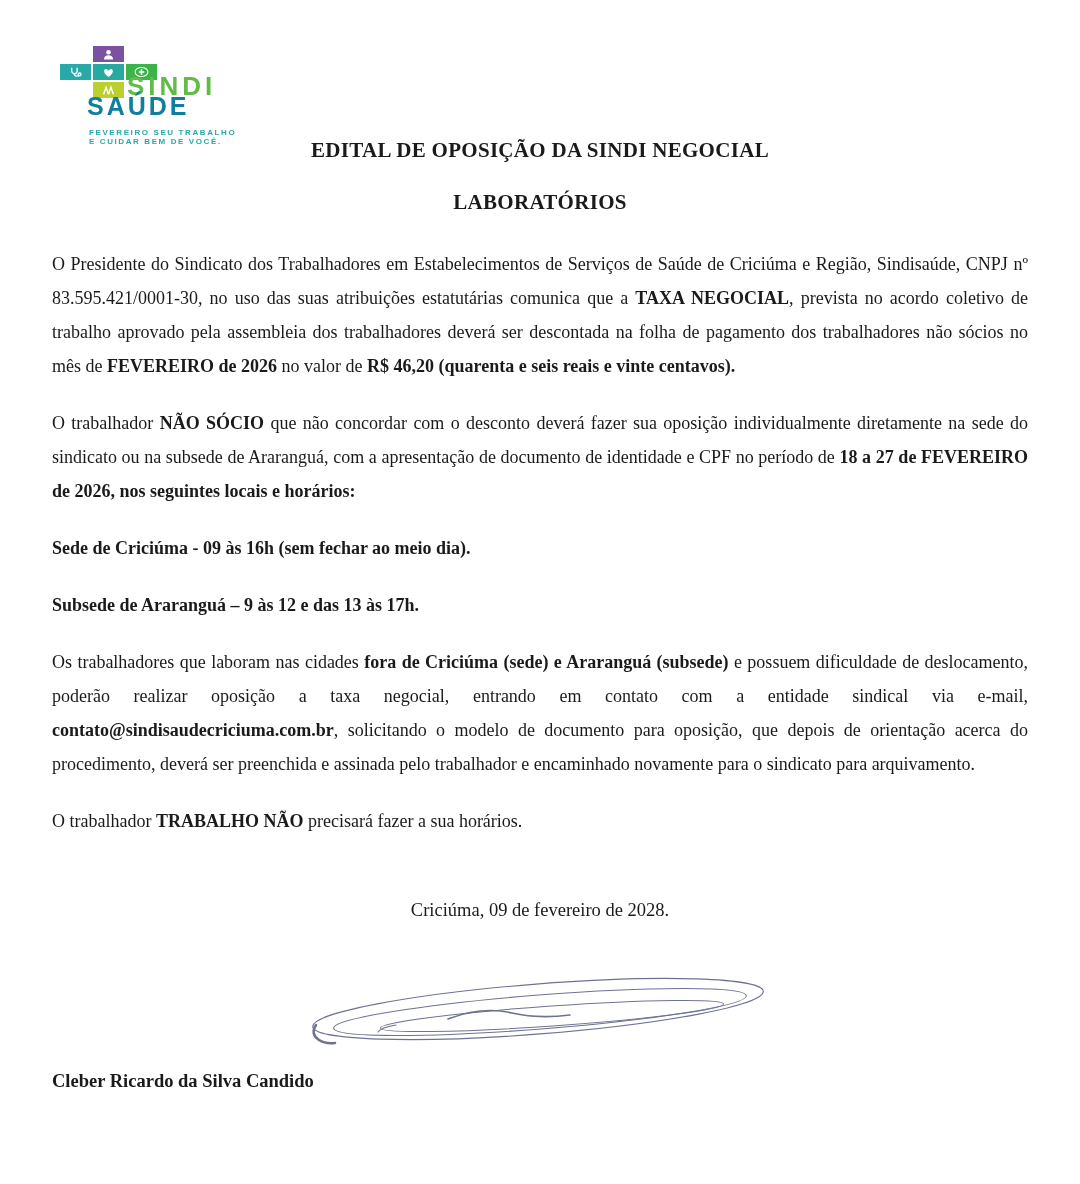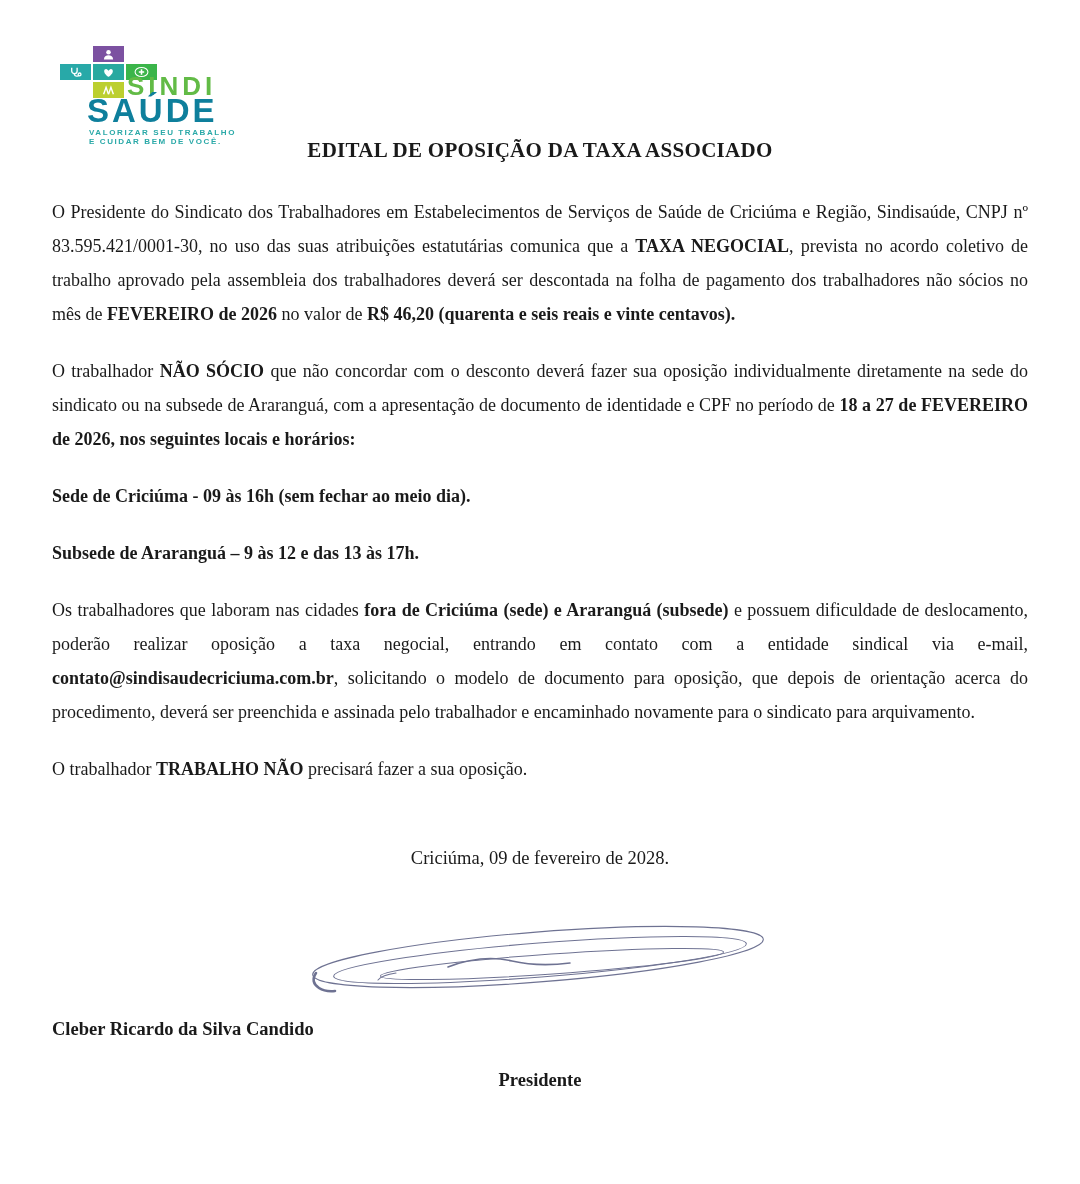--- a/index.html
+++ b/index.html
@@ -43,21 +43,21 @@
     font-weight: bold;
     font-size: 26px;
     letter-spacing: 4px;
     color: #62BB46;
   }
   .logo-saude {
     position: absolute;
     left: 27px; top: 52px;
     font-family: "Liberation Sans", sans-serif;
     font-weight: bold;
-    font-size: 33px;
+    font-size: 25px;
     letter-spacing: 3px;
     color: #0E7F9C;
   }
   .logo-tagline {
     position: absolute;
     left: 29px; top: 88px;
     font-family: "Liberation Sans", sans-serif;
     font-size: 8px;
     line-height: 9px;
     letter-spacing: 1.6px;
@@ -158,48 +158,48 @@
     <span>
       <svg width="13" height="12" viewBox="0 0 24 22" fill="none" stroke="#fff" stroke-width="2.6">
           <path d="M3 19 L7.5 6 L12 19"></path>
           <path d="M12 19 L16.5 6 L21 19"></path>
         </svg>
     </span>
   </div>
   <div class="logo-sindi">SINDI</div>
   <div class="logo-saude">SAÚDE</div>
   <div class="logo-tagline">
-    <div>VALORIZAR SEU TRABALHO</div>
+    <div>FEVEREIRO SEU TRABALHO</div>
     <div>E CUIDAR BEM DE VOCÊ.</div>
   </div>
 </div>
 
 <div class="doc">
 
-  <div class="doc-title">EDITAL DE OPOSIÇÃO DA TAXA ASSOCIADO</div>
+  <div class="doc-title">EDITAL DE OPOSIÇÃO DA SINDI NEGOCIAL</div>
+  <div class="doc-title second">LABORATÓRIOS</div>
 
   <div class="paras">
       <p class="para"><span>O Presidente do Sindicato dos Trabalhadores em Estabelecimentos de Serviços de Saúde de Criciúma e Região, Sindisaúde, CNPJ nº 83.595.421/0001-30, no uso das suas atribuições estatutárias comunica que a </span><span class="b">TAXA NEGOCIAL</span><span>, prevista no acordo coletivo de trabalho aprovado pela assembleia dos trabalhadores deverá ser descontada na folha de pagamento dos trabalhadores não sócios no mês de </span><span class="b">FEVEREIRO de 2026</span><span> no valor de </span><span class="b">R$ 46,20 (quarenta e seis reais e vinte centavos).</span></p>
       <p class="para"><span>O trabalhador </span><span class="b">NÃO SÓCIO</span><span> que não concordar com o desconto deverá fazer sua oposição individualmente diretamente na sede do sindicato ou na subsede de Araranguá, com a apresentação de documento de identidade e CPF no período de </span><span class="b">18 a 27 de FEVEREIRO de 2026, nos seguintes locais e horários:</span></p>
       <p class="para bold-line"><span class="b">Sede de Criciúma - 09 às 16h (sem fechar ao meio dia).</span></p>
       <p class="para bold-line"><span class="b">Subsede de Araranguá – 9 às 12 e das 13 às 17h.</span></p>
       <p class="para"><span>Os trabalhadores que laboram nas cidades </span><span class="b">fora de Criciúma (sede) e Araranguá (subsede)</span><span> e possuem dificuldade de deslocamento, poderão realizar oposição a taxa negocial, entrando em contato com a entidade sindical via e-mail, </span><span class="b">contato@sindisaudecriciuma.com.br</span><span>, solicitando o modelo de documento para oposição, que depois de orientação acerca do procedimento, deverá ser preenchida e assinada pelo trabalhador e encaminhado novamente para o sindicato para arquivamento.</span></p>
-      <p class="para"><span>O trabalhador </span><span class="b">TRABALHO NÃO</span><span> precisará fazer a sua oposição.</span></p>
+      <p class="para"><span>O trabalhador </span><span class="b">TRABALHO NÃO</span><span> precisará fazer a sua horários.</span></p>
     </div>
 
   <div class="date-line">Criciúma, 09 de fevereiro de 2028.</div>
 
   <div class="signature-block">
     <svg class="signature-scribble" viewBox="0 0 480 100" xmlns="http://www.w3.org/2000/svg">
       <g fill="none" stroke="#4b5078" stroke-linecap="round" opacity="0.8">
         <ellipse cx="238" cy="46" rx="226" ry="25" stroke-width="1.1" transform="rotate(-4.5 238 46)"></ellipse>
         <ellipse cx="240" cy="49" rx="207" ry="17" stroke-width="1.05" transform="rotate(-4.5 240 49)"></ellipse>
         <ellipse cx="252" cy="53" rx="172" ry="10" stroke-width="1" transform="rotate(-4 252 53)"></ellipse>
         <path d="M148 56 q 34 -13 64 -6 q 26 6 58 2" stroke-width="1.6"></path>
         <path d="M96 62 q -14 2 -18 7" stroke-width="1.1"></path>
         <path d="M16 62 q -6 9 3 15 q 6 4 16 3" stroke-width="2.6"></path>
       </g>
     </svg>
     <div class="signatory-name">Cleber Ricardo da Silva Candido</div>
-    <div class="signatory-role">Presidente</div>
   </div>
 
 </div>
 
 </body></html>

